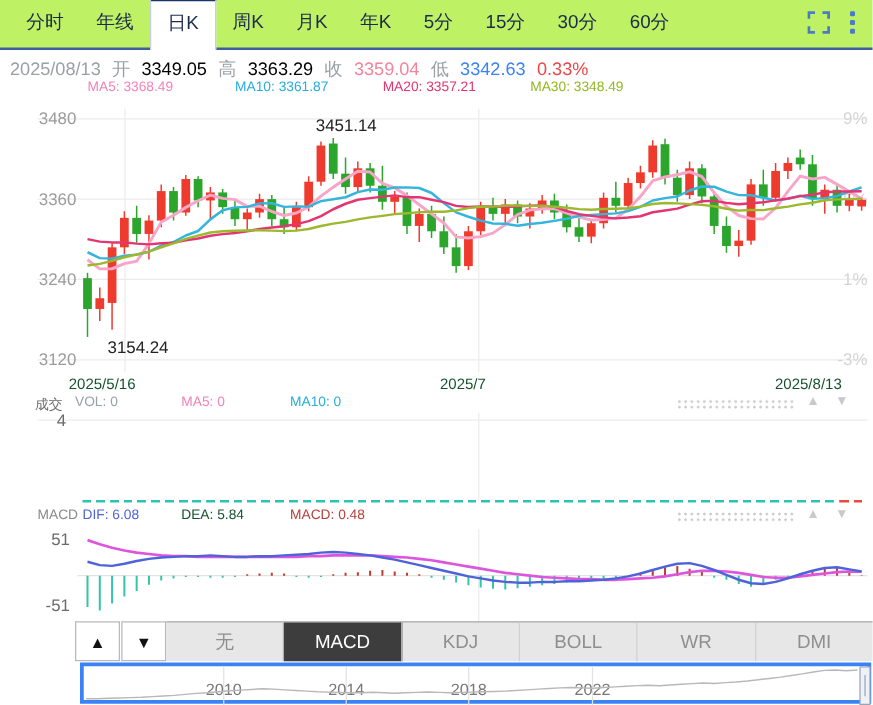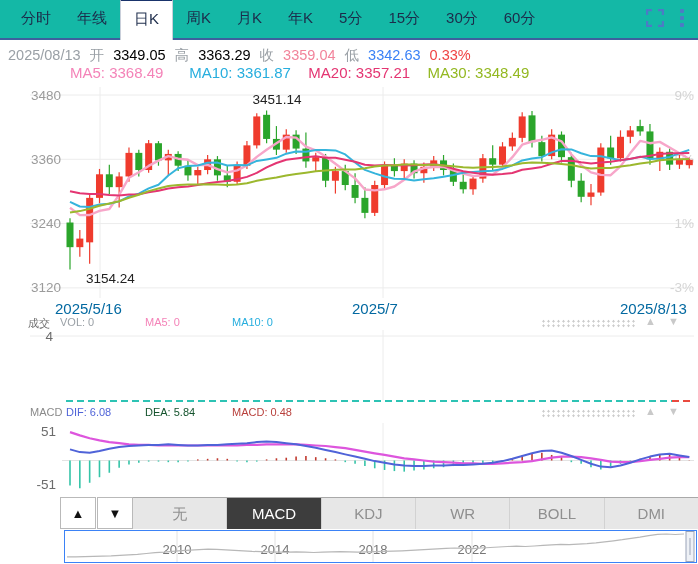--- a/index.html
+++ b/index.html
@@ -1,54 +1,54 @@
 <!DOCTYPE html>
 <html><head>
 <meta charset="utf-8">
 <style>
   html,body{margin:0;padding:0;}
   body{width:698px;height:564px;position:relative;background:#fff;overflow:hidden;
        font-family:"Liberation Sans",sans-serif;-webkit-font-smoothing:antialiased;}
   
-  .topbar{position:absolute;top:0;left:0;width:698px;height:40px;background:#14b8a6;
+  .topbar{position:absolute;top:0;left:0;width:698px;height:40px;background:#bef264;
           border-bottom:2px solid #3e5f9e;box-sizing:border-box;display:flex;align-items:flex-end;}
   .ptabs{display:flex;height:40px;align-items:stretch;padding-left:8px;}
   .ptab{padding:0 13px;line-height:40px;font-size:15px;color:#1c2b4a;cursor:pointer;white-space:nowrap;}
   .ptab.active{background:#fff;border:1px solid #c9cfda;border-bottom:none;border-top:3px solid #19336b;
                line-height:36px;margin-bottom:-2px;z-index:3;}
   .topbar-icons{margin-left:auto;display:flex;align-items:center;gap:16px;padding-right:14px;height:40px;}
   .kebab{display:flex;flex-direction:column;gap:3px;}
   .kebab i{width:4px;height:4px;border-radius:1px;background:#4c7bc5;display:block;}
   
   .ohlc-row{position:absolute;top:46px;left:8px;font-size:14.5px;color:#9aa0a6;white-space:nowrap;}
   .ohlc-row span{margin-right:5px;}
   .v-up{color:#000000}.v-close{color:#f2849b}.v-down{color:#3b82f6}.v-pct{color:#ef4444}
-  .ma-row{position:absolute;top:64px;left:70px;font-size:15px;white-space:nowrap;}
+  .ma-row{position:absolute;top:64px;left:70px;font-size:11px;white-space:nowrap;}
   .ma-row span{display:inline-block;width:115px;}
   .c-ma5{color:#f483b8}.c-ma10{color:#27aede}.c-ma20{color:#e43572}.c-ma30{color:#93b821}
   
   .pane-head span{position:absolute;font-size:11px;white-space:nowrap;}
   .dotgrid{position:absolute;left:541px;width:95px;height:9px;
            background-image:radial-gradient(circle,#cdcdcd 1px,transparent 1.3px);background-size:5px 4.5px;}
   .tri{position:absolute;font-size:11px;color:#c9c9c9;}
-  .xlabels span{position:absolute;top:300px;font-size:15px;color:#0369a1;}
+  .xlabels span{position:absolute;top:300px;font-size:12px;color:#14532d;}
   .dash-teal{position:absolute;top:400px;left:66px;width:606px;height:2px;
              background:repeating-linear-gradient(90deg,#2dc3b4 0 7px,transparent 7px 11px);}
   .dash-red{position:absolute;top:400px;left:672px;width:21px;height:2px;
             background:repeating-linear-gradient(90deg,#e94a3f 0 7px,transparent 7px 11px);}
   
   .arrow-btn{position:absolute;top:497px;width:36px;height:32px;background:#fff;border:1px solid #b9b9b9;
              box-sizing:border-box;text-align:center;line-height:30px;font-size:13px;color:#111;cursor:pointer;}
   .ind-tabs{position:absolute;top:497px;left:133px;width:565px;height:32px;display:flex;background:#e7e7e7;
             border-top:1px solid #a9a9a9;box-sizing:border-box;}
   .itab{flex:1;text-align:center;line-height:31px;font-size:15px;color:#8f8f8f;border-right:1px solid #d2d2d2;cursor:pointer;}
   .itab:last-child{border-right:none;}
   .itab.active{background:#3d3d3d;color:#fff;}
   
-  .timeline{position:absolute;top:530px;left:64px;width:633px;height:33px;border:1px solid #3b82f6;
+  .timeline{position:absolute;top:530px;left:64px;width:633px;height:33px;border:3px solid #3b82f6;
             box-sizing:border-box;background:#fff;}
   svg{position:absolute;display:block;}
   svg text{font-family:"Liberation Sans",sans-serif;}
 </style>
 </head>
 <body>
 
 <div class="topbar">
   <div class="ptabs" id="ptabs">
       <div class="ptab">分时</div>
@@ -354,22 +354,22 @@
     <polyline points="70,9.1 79.83,12.4 89.66,15.2 99.49000000000001,17.4 109.32,19.1 119.15,20.2 128.98000000000002,21.3 138.81,21.9 148.64,21.9 158.47,22.5 168.3,22.5 178.13,22.5 187.96,22.5 197.79000000000002,22.5 207.62,22.5 217.45,22.5 227.28,22.5 237.11,22.5 246.94,21.9 256.77,21.9 266.6,21.3 276.43,21.3 286.26,21.3 296.09000000000003,21.3 305.92,21.9 315.75,22.5 325.58000000000004,23.0 335.41,24.1 345.24,25.2 355.07,26.9 364.9,28.6 374.73,30.3 384.56,31.9 394.39,33.6 404.22,35.3 414.05,36.4 423.88,37.5 433.71,38.6 443.54,39.2 453.37,39.7 463.2,40.3 473.03000000000003,40.3 482.86,40.8 492.69,40.8 502.52,40.3 512.35,39.7 522.1800000000001,39.2 532.01,38.1 541.84,36.4 551.6700000000001,34.7 561.5,33.6 571.3299999999999,33.6 581.1600000000001,34.2 590.99,35.3 600.82,36.9 610.65,38.6 620.48,39.2 630.3100000000001,39.2 640.14,38.1 649.97,36.9 659.8,35.8 669.63,34.7 679.46,34.2 689.29,34.2 " fill="none" stroke="#dd55dd" stroke-width="2.2" stroke-linejoin="round"></polyline>
     <polyline points="70,26.4 79.83,29.1 89.66,29.7 99.49000000000001,28.0 109.32,25.8 119.15,24.1 128.98000000000002,23.0 138.81,22.5 148.64,21.9 158.47,21.9 168.3,21.3 178.13,21.9 187.96,22.5 197.79000000000002,22.5 207.62,21.9 217.45,21.9 227.28,21.3 237.11,20.8 246.94,20.2 256.77,19.1 266.6,18.6 276.43,19.1 286.26,20.2 296.09000000000003,21.3 305.92,23.0 315.75,24.7 325.58000000000004,26.9 335.41,29.1 345.24,31.4 355.07,33.6 364.9,35.8 374.73,38.1 384.56,39.7 394.39,41.4 404.22,42.5 414.05,43.1 423.88,43.1 433.71,42.5 443.54,42.5 453.37,42.0 463.2,42.0 473.03000000000003,41.4 482.86,40.8 492.69,39.7 502.52,38.1 512.35,35.8 522.1800000000001,33.0 532.01,30.3 541.84,28.0 551.6700000000001,27.5 561.5,29.7 571.3299999999999,33.0 581.1600000000001,36.9 590.99,40.8 600.82,43.6 610.65,44.2 620.48,42.5 630.3100000000001,39.7 640.14,36.4 649.97,33.6 659.8,31.4 669.63,30.8 679.46,32.5 689.29,34.1 " fill="none" stroke="#4f63d8" stroke-width="2" stroke-linejoin="round"></polyline>
   </svg>
 
 <button class="arrow-btn" style="left:60px">▲</button>
 <button class="arrow-btn" style="left:97px">▼</button>
 <div class="ind-tabs" id="indtabs">
     <div class="itab">无</div>
     <div class="itab active">MACD</div>
     <div class="itab">KDJ</div>
+    <div class="itab">BOLL</div>
     <div class="itab">WR</div>
-    <div class="itab">BOLL</div>
     <div class="itab">DMI</div>
   </div>
 
 <div class="timeline">
   <svg id="spark" style="top:0;left:0" width="631" height="31">
       <line x1="112" x2="112" y1="0" y2="31" stroke="#e2e2e2"></line>
       <text x="112" y="23" fill="#777" font-size="13" text-anchor="middle">2010</text>
       <line x1="210" x2="210" y1="0" y2="31" stroke="#e2e2e2"></line>
       <text x="210" y="23" fill="#777" font-size="13" text-anchor="middle">2014</text>
       <line x1="308" x2="308" y1="0" y2="31" stroke="#e2e2e2"></line>

